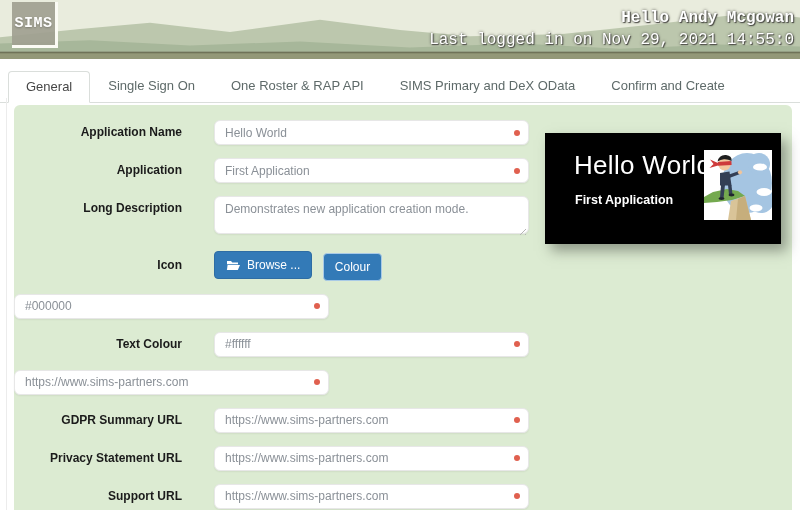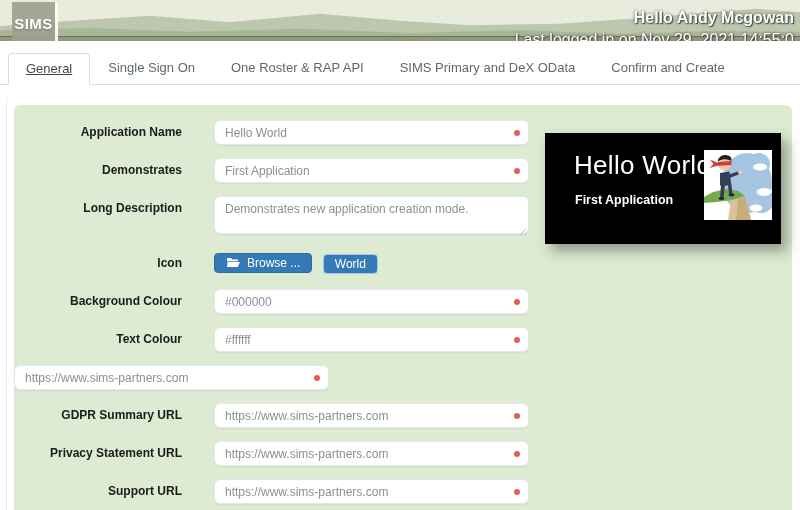--- a/index.html
+++ b/index.html
@@ -3,22 +3,22 @@
 <meta charset="utf-8">
 <style>
   * { margin:0; padding:0; box-sizing:border-box; }
   html,body { width:800px; height:510px; }
   body {
     position:relative; overflow:hidden; background:#fff;
     font-family:"Liberation Sans", sans-serif;
   }
 
   
-  .header { position:relative; height:41px; overflow:hidden;
-    background:linear-gradient(#eef0e4, #e4e8d6); }
+  .header { position:relative; height:59px; overflow:hidden;
+    background:linear-gradient(#eef0e4, #e4e8d6);font-family:Liberation Mono, monospace; }
   .header svg.landscape { position:absolute; left:0; top:0; width:100%; height:100%; display:block; }
   .logo {
     position:absolute; left:12px; top:2px; width:46px; height:46px;
     background:rgba(160,160,144,0.92);
     border-right:3px solid #fbfbf4; border-bottom:3px solid #fbfbf4;
     color:#fff; font-weight:bold; font-size:15px; letter-spacing:.5px;
     display:flex; align-items:center; justify-content:center;
     text-shadow:0 1px 2px rgba(0,0,0,.25);
   }
   .user-info { position:absolute; right:6px; top:7px; text-align:right;
@@ -26,21 +26,21 @@
     text-shadow:0 0 3px #4a4a45, 1px 1px 1px #4a4a45; }
   .user-info .greet { font-weight:bold; }
 
   
   .tabs { display:flex; align-items:flex-end; margin-top:11px; padding-left:8px;
     border-bottom:1px solid #dadedb; }
   .tab { font-size:13px; color:#5e6a69; padding:7px 17px 8px; cursor:pointer;
     margin-bottom:0; border:1px solid transparent; }
   .tab.active { background:#fff; color:#464646;
     border:1px solid #dadedb; border-bottom:1px solid #fff;
-    border-radius:4px 4px 0 0; margin-bottom:-1px;text-decoration:underline; }
+    border-radius:4px 4px 0 0; margin-bottom:-1px; }
 
   .page-edge { position:absolute; left:6px; top:98px; bottom:0; width:1px; background:#ececec; }
 
   
   .panel { position:absolute; left:14px; right:8px; top:105px; height:430px;
     background:#dcebd2; border-radius:6px; padding-top:15px; }
 
   .form-row { display:flex; align-items:center; margin-bottom:13px;gap:12px; }
   .form-row.top { align-items:flex-start; }
   .form-label { flex:0 0 188px; padding-right:20px; text-align:right;
@@ -53,21 +53,21 @@
     font-family:"Liberation Sans", sans-serif;
   }
   textarea.field { height:38px; padding:5px 22px 4px 10px; resize:none; line-height:1.3; }
   .req-dot { position:absolute; right:9px; top:50%; margin-top:-3px;
     width:6px; height:6px; border-radius:50%; background:#e0604f; }
   .grip { position:absolute; right:3px; bottom:3px; width:9px; height:9px;
     clip-path:polygon(100% 0, 100% 100%, 0 100%);
     background:repeating-linear-gradient(135deg,#b5b5b5 0 1px, transparent 1px 4px);
     cursor:nwse-resize; }
 
-  .btn { display:inline-flex; align-items:center; gap:6px; height:20px;
+  .btn { display:inline-flex; align-items:center; gap:6px; height:28px;
     background:#337ab7; color:#fff; font-size:12px; padding:0 11px;
     border:1px solid #2e6da4; border-radius:4px; cursor:pointer;
     font-family:"Liberation Sans", sans-serif; }
   .btn.clear { border:1px solid #a9cae6; margin-left:6px; }
   .btn svg { display:block; }
 
   
   .preview-card { position:absolute; left:545px; top:133px; width:236px; height:111px;
     background:#000; box-shadow:6px 7px 12px rgba(70,75,65,.5); }
   .pc-title { position:absolute; left:29px; top:17px; font-size:26px;
@@ -110,21 +110,21 @@
 
   <div class="form-row">
     <div class="form-label">Application Name</div>
     <div class="control">
       <input class="field" value="Hello World" style="">
       <span class="req-dot"></span>
     </div>
   </div>
 
   <div class="form-row">
-    <div class="form-label">Demonstrates</div>
+    <div class="form-label">Application</div>
     <div class="control">
       <input class="field" value="First Application" style="">
       <span class="req-dot"></span>
     </div>
   </div>
 
   <div class="form-row top">
     <div class="form-label">Long Description</div>
     <div class="control">
       <textarea class="field" style="">Demonstrates new application creation mode.</textarea>
@@ -138,27 +138,26 @@
       <button class="btn">
         <span>
           <svg width="15" height="11" viewBox="0 0 15 11">
             <path d="M1,1 h4 l1.3,1.4 H12 v1.8 H1 Z" fill="#fff"></path>
             <path d="M1.6,5 H14 L11.8,10 H0.9 Z" fill="#fff"></path>
           </svg>
         </span>
         <span>Browse ...</span>
       </button>
       <button class="btn clear">
-        <span>World</span>
+        <span>Colour</span>
       </button>
     </div>
   </div>
 
   <div class="form-row">
-    <div class="form-label">Background Colour</div>
     <div class="control">
       <input class="field" value="#000000" style="">
       <span class="req-dot"></span>
     </div>
   </div>
 
   <div class="form-row">
     <div class="form-label">Text Colour</div>
     <div class="control">
       <input class="field" value="#ffffff" style="">

